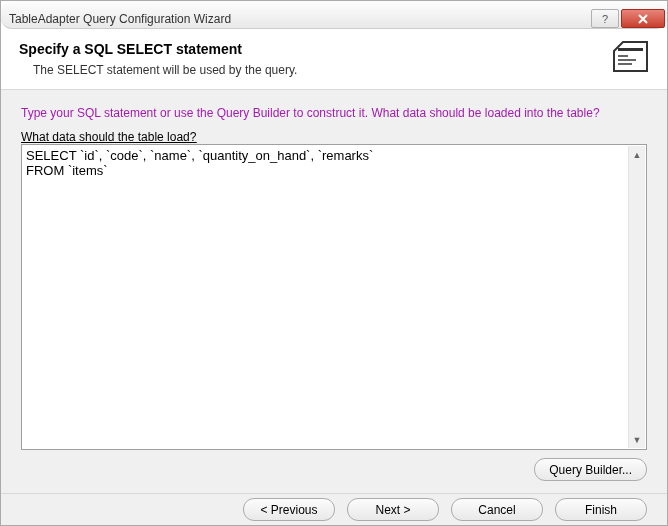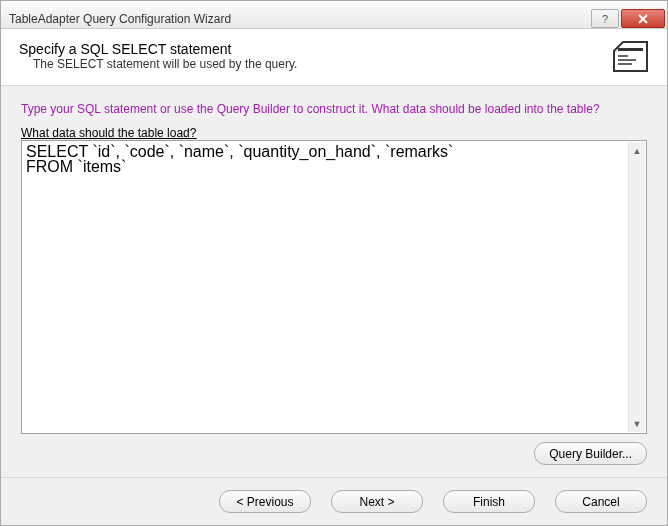--- a/index.html
+++ b/index.html
@@ -1,37 +1,37 @@
 <!DOCTYPE html>
 <html><head>
 <meta charset="utf-8">
 <style>
   * { box-sizing: border-box; margin: 0; padding: 0; }
   html, body { width: 668px; height: 526px; font-family: "Segoe UI", Tahoma, sans-serif; font-size: 12px; color: #000; }
   .window { width: 668px; height: 526px; border: 1px solid #aaa; background: #fff; display: flex; flex-direction: column; }
-  .titlebar { height: 28px; background: linear-gradient(#fdfdfd,#e9e9e9); border-bottom: 1px solid #ccc; display: flex; align-items: center; padding: 8px 2px 0 8px; }
+  .titlebar { height: 28px; background: linear-gradient(#fdfdfd,#e9e9e9); border-bottom: 1px solid #ccc; display: flex; align-items: center; padding: 8px 2px 0 8px; border-radius: 11px; }
   .titlebar .title { flex: 1; font-size: 12px; color: #333; }
   .tb-btns { display: flex; gap: 0; }
   .tb-btn { width: 28px; height: 19px; border: 1px solid #b0b0b0; background: linear-gradient(#f8f8f8,#e4e4e4); display:flex; align-items:center; justify-content:center; font-size:11px; color:#555; border-radius:2px; margin-left:2px; }
   .tb-btn.help { color:#555; }
   .tb-btn.close { width: 44px; background: linear-gradient(#e9847a,#c8402e); color:#fff; border:1px solid #a52a1f; font-weight:bold; font-size:12px; }
   .header { background:#fff; border-bottom:1px solid #d9d9d9; padding: 12px 18px 12px 18px; display:flex; }
   .header-text { flex:1; }
-  .header-text h1 { font-size: 14px; font-weight: normal; color:#000; margin-bottom: 0; }
+  .header-text h1 { font-size: 14px; font-weight: bold; color:#000; margin-bottom: 6px; }
   .header-text p { font-size: 12px; color:#333; margin-left: 14px; }
   .header-icon { width:40px; display:flex; align-items:flex-start; justify-content:flex-end; }
   .body { flex:1; background:#f0f0f0; padding: 16px 20px 12px 20px; display:flex; flex-direction:column; }
   .instr { font-size:12px; color:#a21caf; margin-bottom:10px; }
   .label { font-size:12px; text-decoration: underline; margin-bottom:0; }
-  .textarea-inner { position:absolute; inset:1px 18px 1px 1px; padding:2px 3px; font-family: "Segoe UI", Tahoma, sans-serif; font-size:16px; line-height:15px; background:#fff; pointer-events:none; }
+  .textarea-inner { position:absolute; inset:1px 18px 1px 1px; padding:2px 3px; font-family: "Segoe UI", Tahoma, sans-serif; font-size:13px; line-height:15px; background:#fff; pointer-events:none; }
   .scroll { position:absolute; right:1px; top:1px; bottom:1px; width:17px; background:#f0f0f0; border-left:1px solid #e3e3e3; display:flex; flex-direction:column; justify-content:space-between; }
   .scroll .arr { height:17px; display:flex; align-items:center; justify-content:center; font-size:9px; color:#666; }
   .qb-row { text-align:right; padding-top:8px; }
   .qb-row button, .footer button { height:23px; padding: 0 14px; font-size:12px; background:linear-gradient(#fcfcfc,#e9e9e9); border:1px solid #acacac; border-radius:11px; color:#000; cursor:pointer; }
-  .footer { border-top:1px solid #d9d9d9; background:#f0f0f0; padding: 12px 20px; display:flex; justify-content:flex-end; gap:20px; }
+  .footer { border-top:1px solid #d9d9d9; background:#f0f0f0; padding: 4px 20px; display:flex; justify-content:flex-end; gap:12px; }
   .footer button { width:92px; }
   .txtbox { border:1px solid #9f9f9f; background:#fff; height:270px; position:relative; }
 </style>
 </head>
 <body>
 
 <div class="window">
 
   <div class="titlebar">
     <div class="title">TableAdapter Query Configuration Wizard</div>
@@ -77,17 +77,17 @@
     </div>
 
     <div class="qb-row">
       <button>Query Builder...</button>
     </div>
   </div>
 
   <div class="footer">
     <button>&lt; Previous</button>
     <button>Next &gt;</button>
+    <button>Cancel</button>
     <button>Finish</button>
-    <button>Cancel</button>
   </div>
 
 </div>
 
 </body></html>

